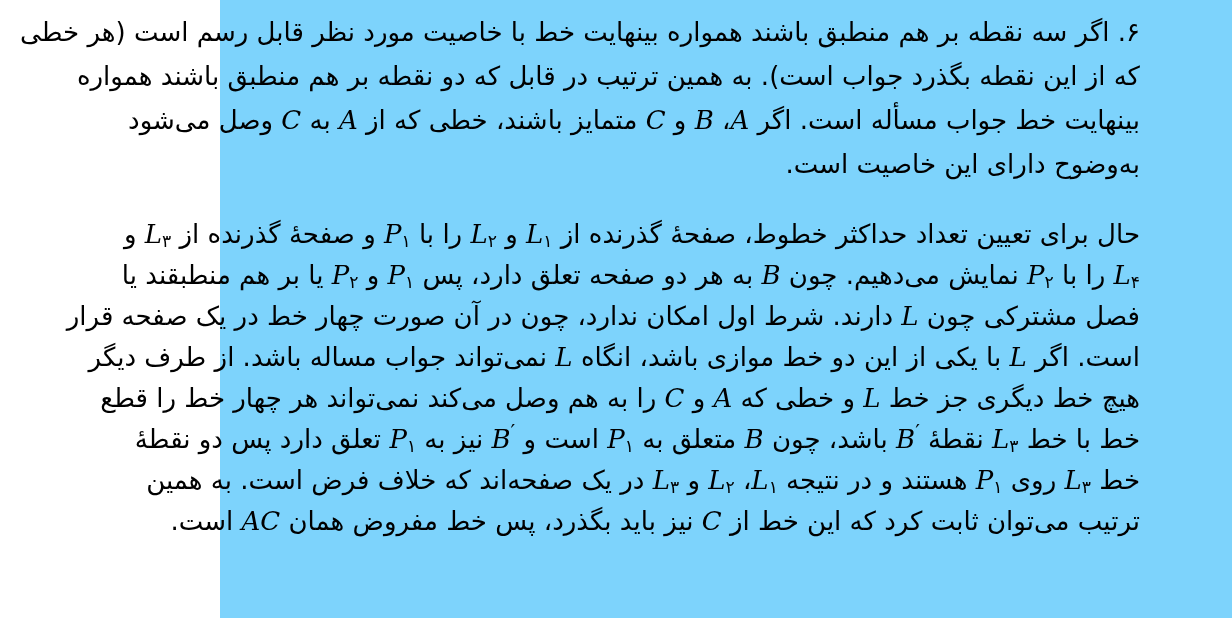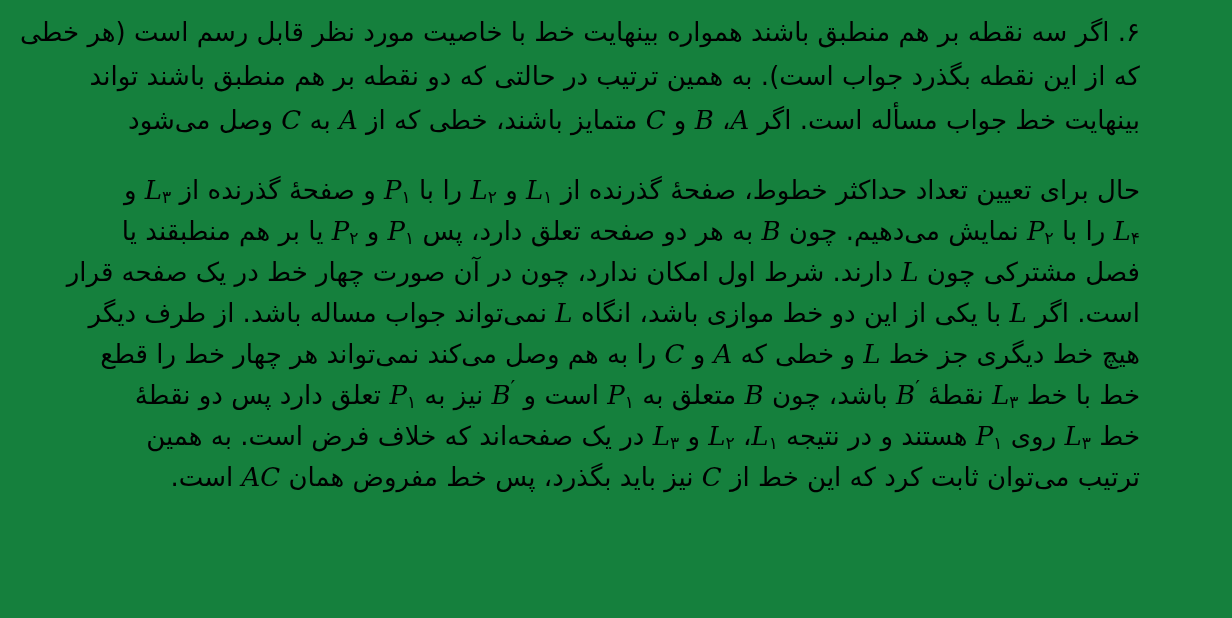--- a/index.html
+++ b/index.html
@@ -5,25 +5,25 @@
   html, body {
     margin: 0;
     padding: 0;
     width: 1232px;
     height: 618px;
     background: #ffffff;
     overflow: hidden;
   }
   .page {
     position: relative;
-    width: 1232px;
+    width: 1012px;
     height: 618px;
     direction: rtl;
     color: #000000;
-    background: #15803d;
+    background: #7dd3fc;
     font-family: "DejaVu Sans", sans-serif;
   }
   .textblock {
     position: absolute;
     top: 0;
     right: 92px;
     left: 40px;
   }
   .para {
     direction: rtl;
@@ -63,22 +63,23 @@
     line-height: 0;
   }
 </style>
 </head>
 <body>
 
 <div class="page">
   <div class="textblock">
     <div class="para para1">
         <div class="line">۶. اگر سه نقطه بر هم منطبق باشند همواره بینهایت خط با خاصیت مورد نظر قابل رسم است (هر خطی</div>
-        <div class="line">که از این نقطه بگذرد جواب است). به همین ترتیب در حالتی که دو نقطه بر هم منطبق باشند تواند</div>
+        <div class="line">که از این نقطه بگذرد جواب است). به همین ترتیب در قابل که دو نقطه بر هم منطبق باشند همواره</div>
         <div class="line">بینهایت خط جواب مسأله است. اگر <span class="m"><span class="base">A</span></span>، <span class="m"><span class="base">B</span></span> و <span class="m"><span class="base">C</span></span> متمایز باشند، خطی که از <span class="m"><span class="base">A</span></span> به <span class="m"><span class="base">C</span></span> وصل می‌شود</div>
+        <div class="line">به‌وضوح دارای این خاصیت است.</div>
       </div>
     <div class="para para2">
         <div class="line">حال برای تعیین تعداد حداکثر خطوط، صفحهٔ گذرنده از <span class="m"><span class="base">L</span><sub>۱</sub></span> و <span class="m"><span class="base">L</span><sub>۲</sub></span> را با <span class="m"><span class="base">P</span><sub>۱</sub></span> و صفحهٔ گذرنده از <span class="m"><span class="base">L</span><sub>۳</sub></span> و</div>
         <div class="line"><span class="m"><span class="base">L</span><sub>۴</sub></span> را با <span class="m"><span class="base">P</span><sub>۲</sub></span> نمایش می‌دهیم. چون <span class="m"><span class="base">B</span></span> به هر دو صفحه تعلق دارد، پس <span class="m"><span class="base">P</span><sub>۱</sub></span> و <span class="m"><span class="base">P</span><sub>۲</sub></span> یا بر هم منطبقند یا</div>
         <div class="line">فصل مشترکی چون <span class="m"><span class="base">L</span></span> دارند. شرط اول امکان ندارد، چون در آن صورت چهار خط در یک صفحه قرار</div>
         <div class="line">است. اگر <span class="m"><span class="base">L</span></span> با یکی از این دو خط موازی باشد، انگاه <span class="m"><span class="base">L</span></span> نمی‌تواند جواب مساله باشد. از طرف دیگر</div>
         <div class="line">هیچ خط دیگری جز خط <span class="m"><span class="base">L</span></span> و خطی که <span class="m"><span class="base">A</span></span> و <span class="m"><span class="base">C</span></span> را به هم وصل می‌کند نمی‌تواند هر چهار خط را قطع</div>
         <div class="line">خط با خط <span class="m"><span class="base">L</span><sub>۳</sub></span> نقطهٔ <span class="m"><span class="base">B</span><span class="prime">′</span></span> باشد، چون <span class="m"><span class="base">B</span></span> متعلق به <span class="m"><span class="base">P</span><sub>۱</sub></span> است و <span class="m"><span class="base">B</span><span class="prime">′</span></span> نیز به <span class="m"><span class="base">P</span><sub>۱</sub></span> تعلق دارد پس دو نقطهٔ</div>
         <div class="line">خط <span class="m"><span class="base">L</span><sub>۳</sub></span> روی <span class="m"><span class="base">P</span><sub>۱</sub></span> هستند و در نتیجه <span class="m"><span class="base">L</span><sub>۱</sub></span>، <span class="m"><span class="base">L</span><sub>۲</sub></span> و <span class="m"><span class="base">L</span><sub>۳</sub></span> در یک صفحه‌اند که خلاف فرض است. به همین</div>
         <div class="line">ترتیب می‌توان ثابت کرد که این خط از <span class="m"><span class="base">C</span></span> نیز باید بگذرد، پس خط مفروض همان <span class="m"><span class="base">AC</span></span> است.</div>

